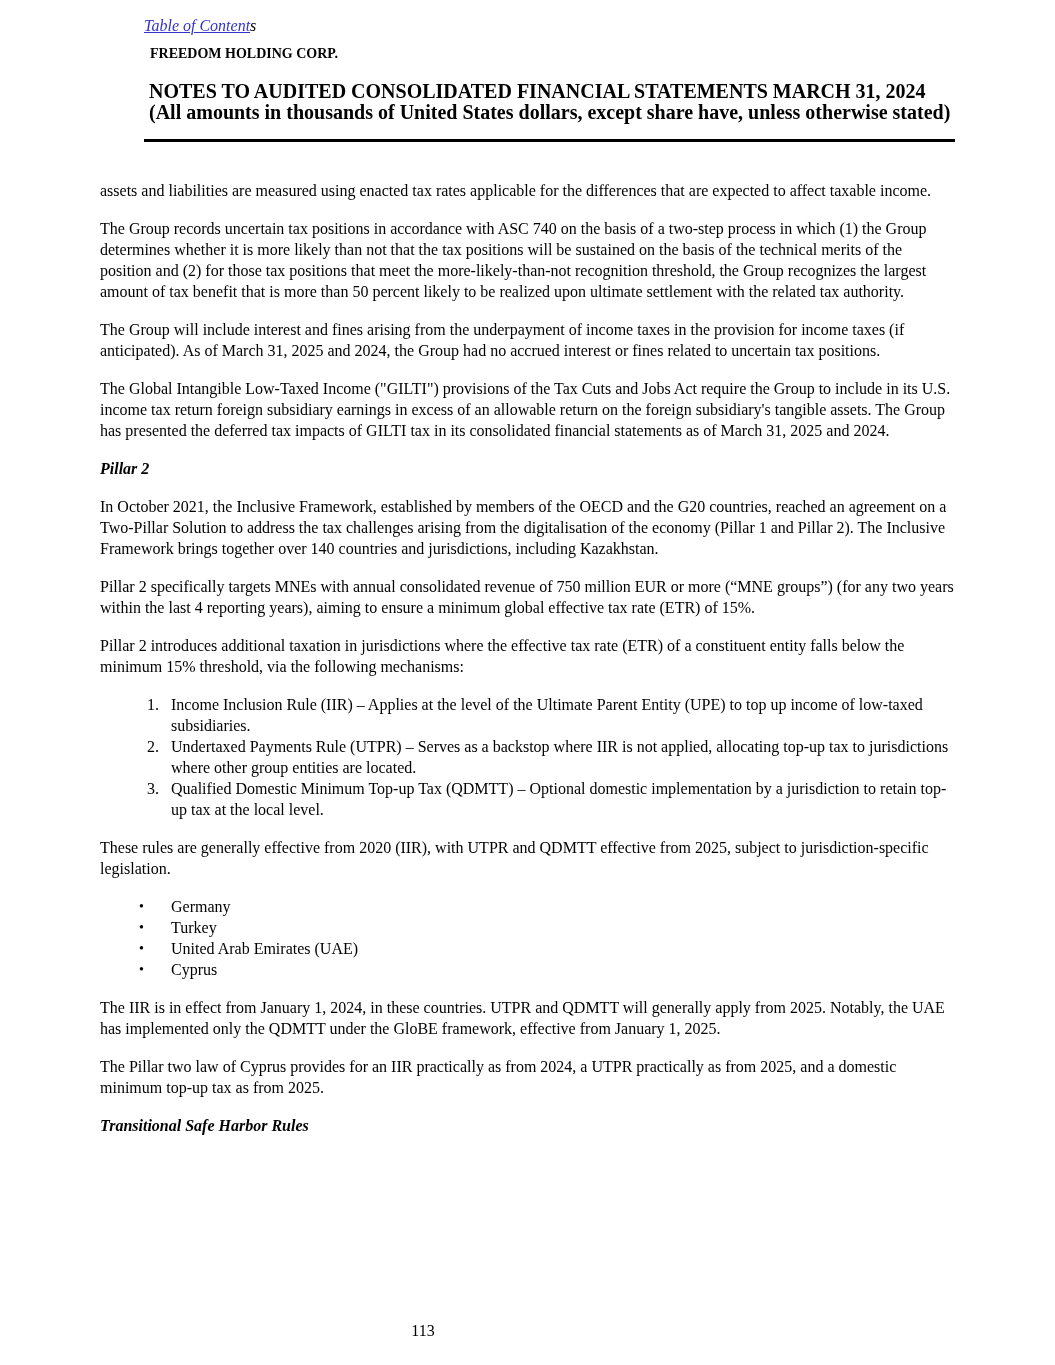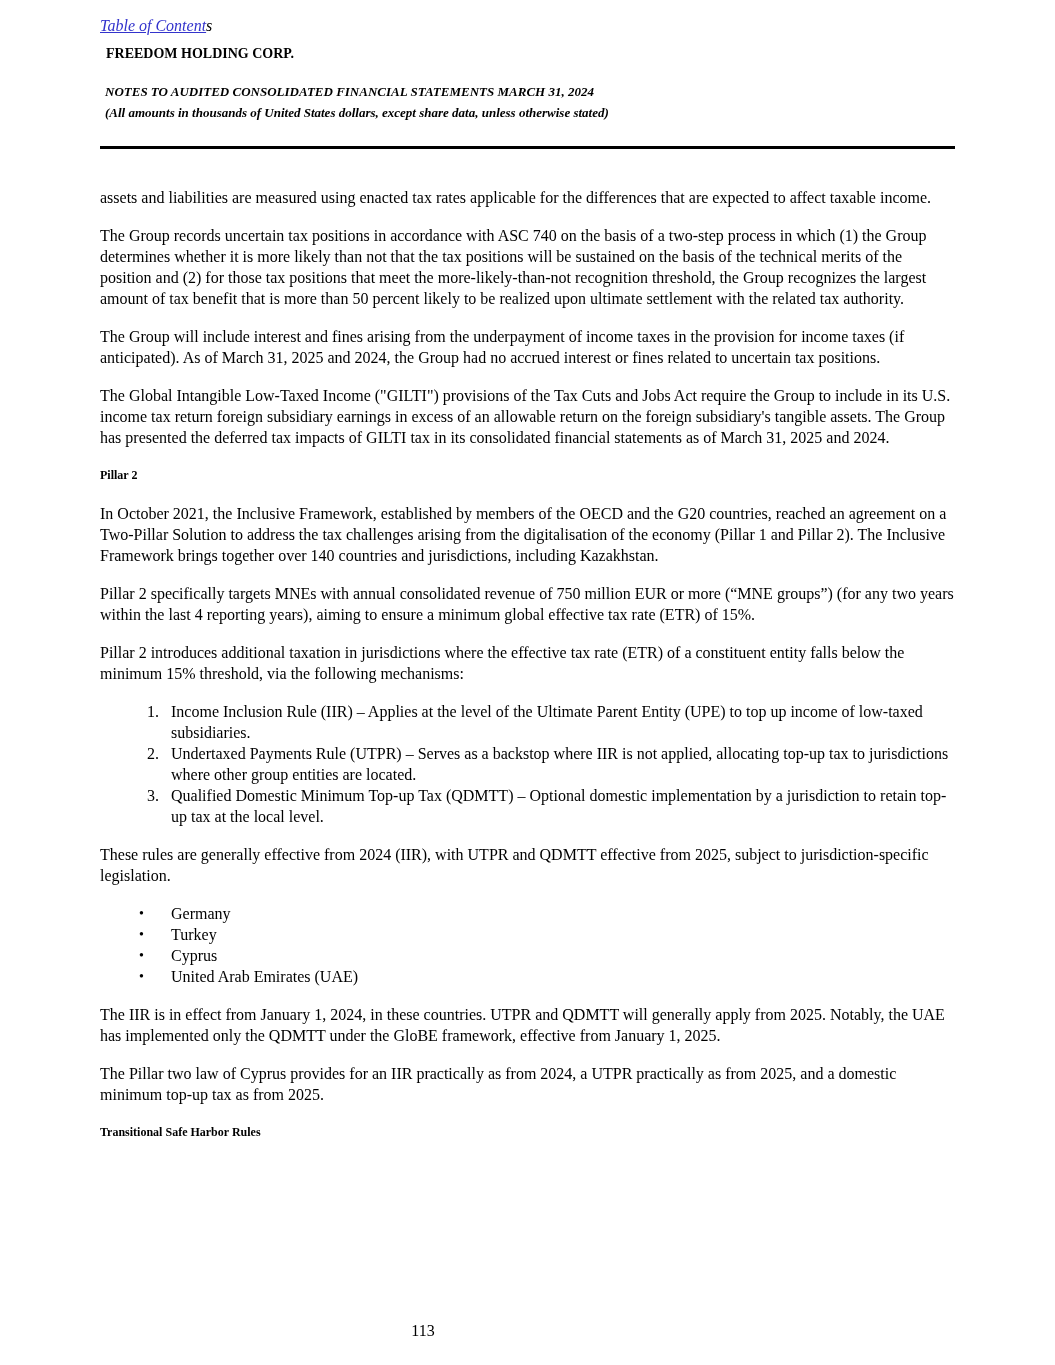--- a/index.html
+++ b/index.html
@@ -35,38 +35,39 @@
   .toc-row { margin-bottom: 7px; }
   .company-name {
     font-weight: bold;
     margin-left: 6px;
     margin-bottom: 17px;
     font-size: 14px;
   }
   .doc-title {
     font-weight: bold;
     margin-left: 5px;
-    font-size: 13px;
-    font-style: italic;
+    font-size: 20px;
   }
   .header-block {
     border-bottom: 3px solid #000000;
-    padding-bottom: 23px;
+    padding-bottom: 16px;
+    margin-left: 44px;
   }
   .content {
     padding-top: 38px;
   }
   .content p {
     margin: 0 0 17px 0;
   }
   h3.section-heading {
-    font-size: 12px;
+    font-size: 16px;
     font-weight: bold;
     margin: 0 0 17px 0;
     line-height: 21px;
+    font-style: italic;
   }
   ol.mechanisms {
     margin: 0 0 17px 0;
     padding-left: 63px;
     list-style: decimal outside;
   }
   ol.mechanisms li { padding-left: 8px; }
   ul.jurisdictions {
     margin: 0 0 17px 0;
     padding-left: 63px;
@@ -93,48 +94,48 @@
 <body>
 
 <div class="page">
 
   <div class="header-block">
     <div class="toc-row">
       <a href="#" class="toc-link">Table of Content</a><span class="toc-suffix">s</span>
     </div>
     <div class="company-name">FREEDOM HOLDING CORP.</div>
     <div class="doc-title">NOTES TO AUDITED CONSOLIDATED FINANCIAL STATEMENTS MARCH 31, 2024</div>
-    <div class="doc-title">(All amounts in thousands of United States dollars, except share data, unless otherwise stated)</div>
+    <div class="doc-title">(All amounts in thousands of United States dollars, except share have, unless otherwise stated)</div>
   </div>
 
   <div class="content">
     <p>assets and liabilities are measured using enacted tax rates applicable for the differences that are expected to affect taxable income.</p>
     <p>The Group records uncertain tax positions in accordance with ASC 740 on the basis of a two-step process in which (1) the Group determines whether it is more likely than not that the tax positions will be sustained on the basis of the technical merits of the position and (2) for those tax positions that meet the more-likely-than-not recognition threshold, the Group recognizes the largest amount of tax benefit that is more than 50 percent likely to be realized upon ultimate settlement with the related tax authority.</p>
     <p>The Group will include interest and fines arising from the underpayment of income taxes in the provision for income taxes (if anticipated). As of March 31, 2025 and 2024, the Group had no accrued interest or fines related to uncertain tax positions.</p>
     <p>The Global Intangible Low-Taxed Income ("GILTI") provisions of the Tax Cuts and Jobs Act require the Group to include in its U.S. income tax return foreign subsidiary earnings in excess of an allowable return on the foreign subsidiary's tangible assets. The Group has presented the deferred tax impacts of GILTI tax in its consolidated financial statements as of March 31, 2025 and 2024.</p>
 
     <h3 class="section-heading">Pillar 2</h3>
 
     <p>In October 2021, the Inclusive Framework, established by members of the OECD and the G20 countries, reached an agreement on a Two-Pillar Solution to address the tax challenges arising from the digitalisation of the economy (Pillar 1 and Pillar 2). The Inclusive Framework brings together over 140 countries and jurisdictions, including Kazakhstan.</p>
     <p>Pillar 2 specifically targets MNEs with annual consolidated revenue of 750 million EUR or more (“MNE groups”) (for any two years within the last 4 reporting years), aiming to ensure a minimum global effective tax rate (ETR) of 15%.</p>
     <p>Pillar 2 introduces additional taxation in jurisdictions where the effective tax rate (ETR) of a constituent entity falls below the minimum 15% threshold, via the following mechanisms:</p>
 
     <ol class="mechanisms">
         <li>Income Inclusion Rule (IIR) – Applies at the level of the Ultimate Parent Entity (UPE) to top up income of low-taxed subsidiaries.</li>
         <li>Undertaxed Payments Rule (UTPR) – Serves as a backstop where IIR is not applied, allocating top-up tax to jurisdictions where other group entities are located.</li>
         <li>Qualified Domestic Minimum Top-up Tax (QDMTT) – Optional domestic implementation by a jurisdiction to retain top-up tax at the local level.</li>
       </ol>
 
-    <p>These rules are generally effective from 2024 (IIR), with UTPR and QDMTT effective from 2025, subject to jurisdiction-specific legislation.</p>
+    <p>These rules are generally effective from 2020 (IIR), with UTPR and QDMTT effective from 2025, subject to jurisdiction-specific legislation.</p>
 
     <ul class="jurisdictions">
         <li>Germany</li>
         <li>Turkey</li>
+        <li>United Arab Emirates (UAE)</li>
         <li>Cyprus</li>
-        <li>United Arab Emirates (UAE)</li>
       </ul>
 
     <p>The IIR is in effect from January 1, 2024, in these countries. UTPR and QDMTT will generally apply from 2025. Notably, the UAE has implemented only the QDMTT under the GloBE framework, effective from January 1, 2025.</p>
     <p>The Pillar two law of Cyprus provides for an IIR practically as from 2024, a UTPR practically as from 2025, and a domestic minimum top-up tax as from 2025.</p>
 
     <h3 class="section-heading">Transitional Safe Harbor Rules</h3>
   </div>
 
   <div class="page-number">113</div>
 

